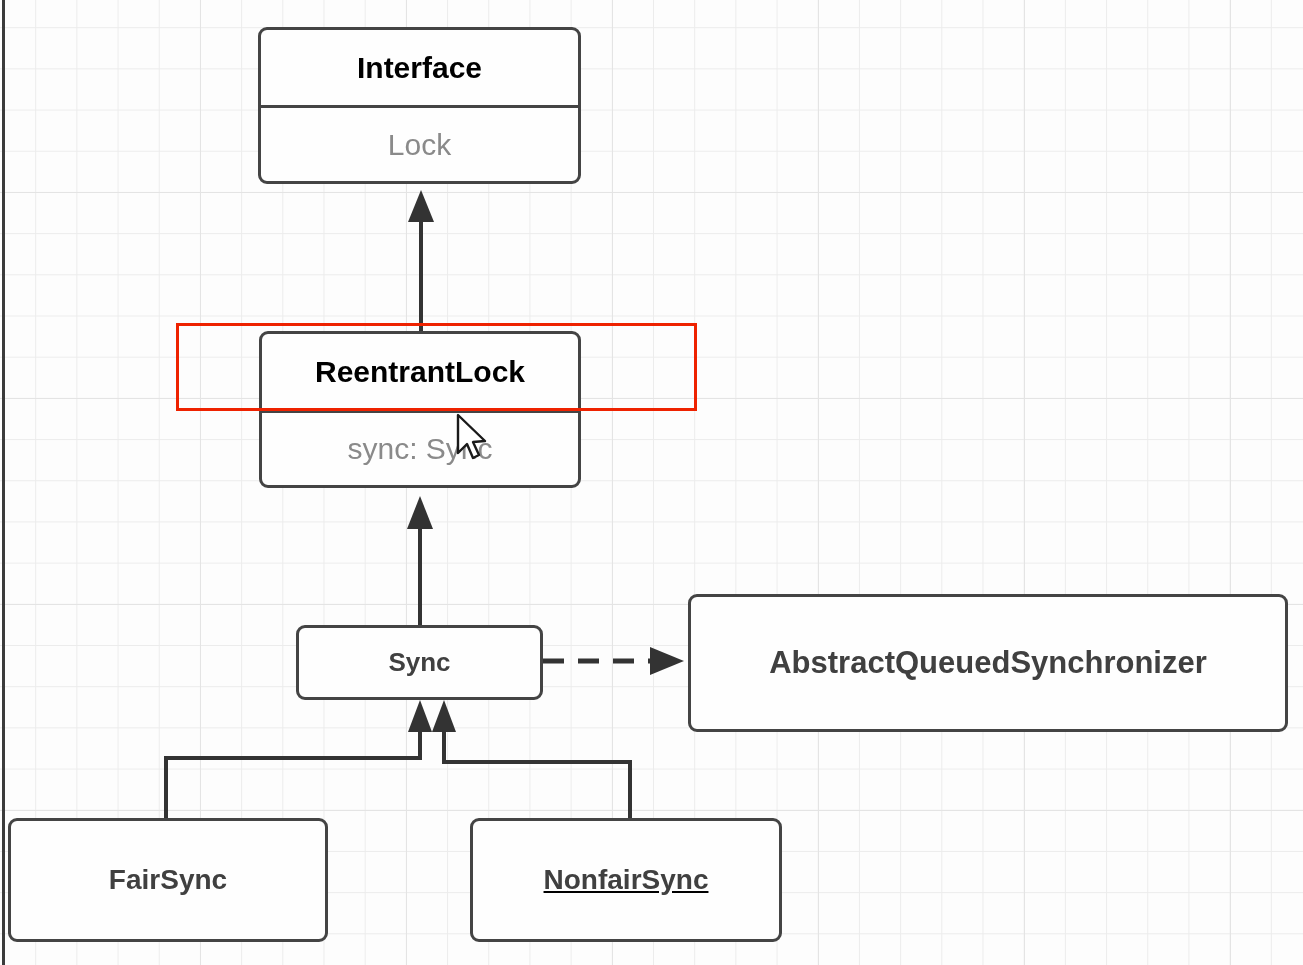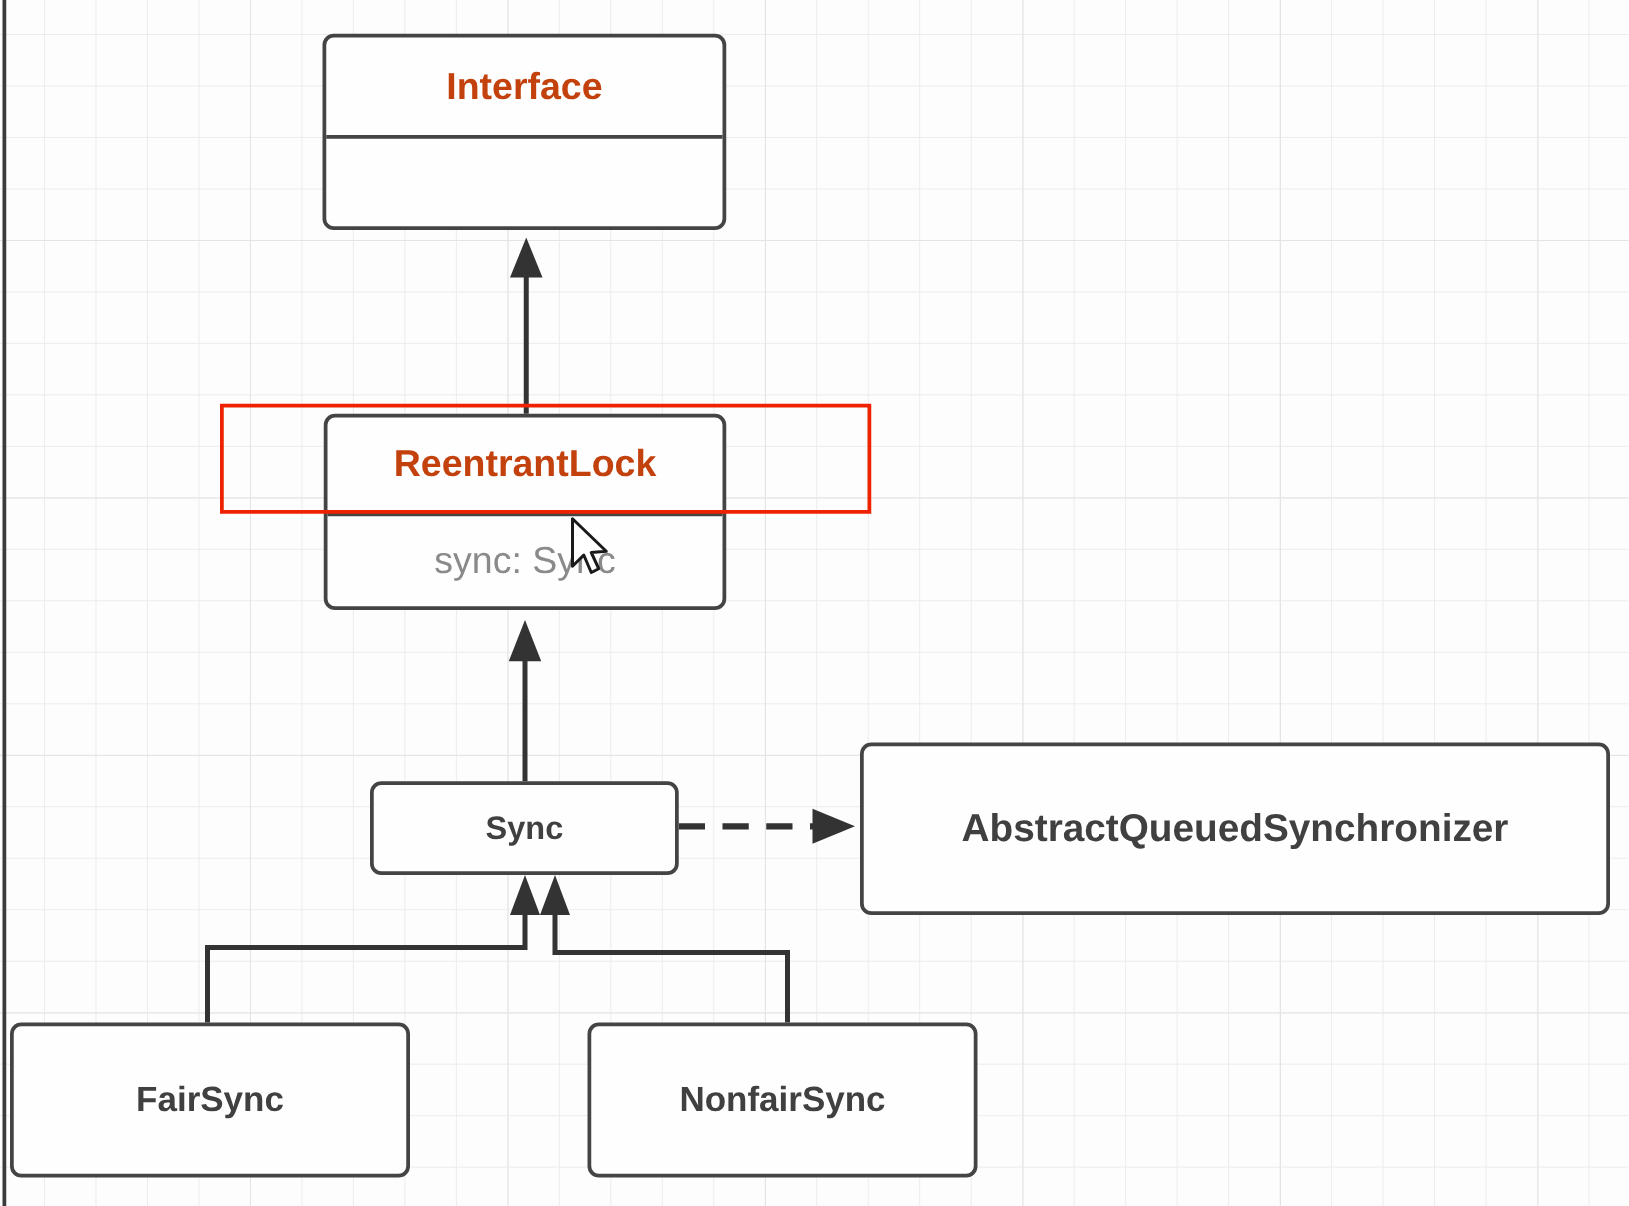--- a/index.html
+++ b/index.html
@@ -62,21 +62,21 @@
     align-items: center;
     justify-content: center;
     text-align: center;
     line-height: 1.1;
   }
   .node .cell.divided {
     border-bottom: 3px solid #444444;
   }
   .title-strong {
     font-weight: bold;
-    color: #c2410c;
+    color: #000000;
   }
   .title-muted {
     font-weight: normal;
     color: #8a8a8a;
   }
   .title-plain {
     font-weight: bold;
     color: #404040;
   }
   #node-interface { left: 258px; top: 27px; width: 323px; height: 157px; }
@@ -89,21 +89,21 @@
 
   #node-sync { left: 296px; top: 625px; width: 247px; height: 75px; }
   #node-sync .cell.single { height: 100%; font-size: 26px; }
 
   #node-aqs { left: 688px; top: 594px; width: 600px; height: 138px; }
   #node-aqs .cell.single { height: 100%; font-size: 31px; }
 
   #node-fairsync { left: 8px; top: 818px; width: 320px; height: 124px; }
   #node-fairsync .cell.single { height: 100%; font-size: 28px; border-radius: 32px; }
 
-  #node-nonfairsync { left: 470px; top: 818px; width: 312px; height: 124px; }
+  #node-nonfairsync { left: 470px; top: 818px; width: 312px; height: 124px; text-decoration: underline; }
   #node-nonfairsync .cell.single { height: 100%; font-size: 28px; }
 
   #annotation-rect {
     position: absolute;
     left: 176px;
     top: 323px;
     width: 521px;
     height: 88px;
     box-sizing: border-box;
     border: 3px solid #ee2200;
@@ -153,20 +153,21 @@
     </g>
 
     <g>
       <path d="M630,818 L630,762 L444,762 L444,728" stroke="#333333" stroke-width="4" fill="none"></path>
       <path d="M444,700 L456,732 L432,732 Z" fill="#333333"></path>
     </g>
   </svg>
 
   <div class="node" id="node-interface">
     <div class="cell divided title-strong">Interface</div>
+    <div class="cell bottom title-muted">Lock</div>
   </div>
 
   <div class="node" id="node-reentrantlock">
     <div class="cell divided title-strong">ReentrantLock</div>
     <div class="cell bottom title-muted">sync:  Sync</div>
   </div>
 
   <div class="node" id="node-aqs">
     <div class="cell single title-plain">AbstractQueuedSynchronizer</div>
   </div>

